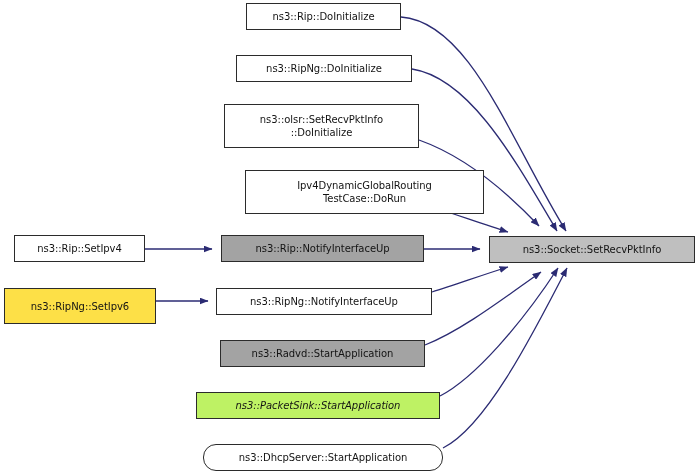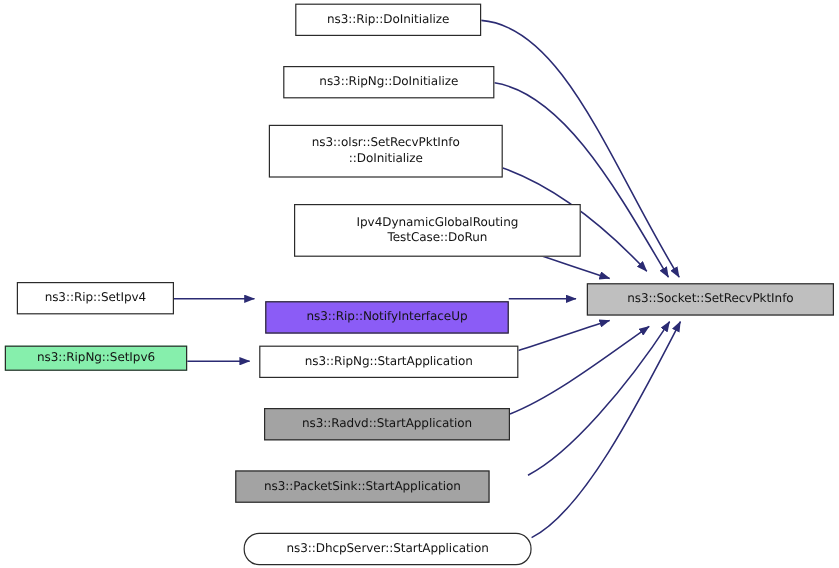--- a/index.html
+++ b/index.html
@@ -76,22 +76,22 @@
   </svg>
 
   <div id="node-layer">
       <div class="node" style="left: 246px; top: 3px; width: 155px; height: 27px; border-color: rgb(43, 43, 43); background: rgb(255, 255, 255);"><span class="node-label">ns3::Rip::DoInitialize</span></div>
       <div class="node" style="left: 236px; top: 55px; width: 176px; height: 27px; border-color: rgb(43, 43, 43); background: rgb(255, 255, 255); justify-content: center;"><span class="node-label">ns3::RipNg::DoInitialize</span></div>
       <div class="node" style="left: 224px; top: 104px; width: 195px; height: 44px; border-color: rgb(43, 43, 43); background: rgb(255, 255, 255);"><span class="node-label">ns3::olsr::SetRecvPktInfo
 ::DoInitialize</span></div>
       <div class="node" style="left: 219px; top: 170px; width: 239px; height: 44px; border-color: rgb(43, 43, 43); background: rgb(255, 255, 255); margin-left: 26px;"><span class="node-label">Ipv4DynamicGlobalRouting
 TestCase::DoRun</span></div>
       <div class="node" style="left: 14px; top: 235px; width: 131px; height: 27px; border-color: rgb(43, 43, 43); background: rgb(255, 255, 255); text-align: center;"><span class="node-label">ns3::Rip::SetIpv4</span></div>
-      <div class="node" style="left: 221px; top: 235px; width: 203px; height: 27px; border-color: rgb(43, 43, 43); background: #8b5cf6; margin-top: 16px;"><span class="node-label">ns3::Rip::NotifyInterfaceUp</span></div>
-      <div class="node" style="left: 4px; top: 288px; width: 152px; height: 21px; border-color: rgb(43, 43, 43); background: #86efac;"><span class="node-label">ns3::RipNg::SetIpv6</span></div>
-      <div class="node" style="left: 216px; top: 288px; width: 216px; height: 27px; border-color: rgb(43, 43, 43); background: rgb(255, 255, 255);"><span class="node-label">ns3::RipNg::StartApplication</span></div>
+      <div class="node" style="left: 221px; top: 235px; width: 203px; height: 27px; border-color: rgb(43, 43, 43); background: #a3a3a3;"><span class="node-label">ns3::Rip::NotifyInterfaceUp</span></div>
+      <div class="node" style="left: 4px; top: 288px; width: 152px; height: 36px; border-color: rgb(43, 43, 43); background: #fde047;"><span class="node-label">ns3::RipNg::SetIpv6</span></div>
+      <div class="node" style="left: 216px; top: 288px; width: 216px; height: 27px; border-color: rgb(43, 43, 43); background: rgb(255, 255, 255);"><span class="node-label">ns3::RipNg::NotifyInterfaceUp</span></div>
       <div class="node" style="left: 220px; top: 340px; width: 205px; height: 27px; border-color: rgb(43, 43, 43); background: #a3a3a3;"><span class="node-label">ns3::Radvd::StartApplication</span></div>
-      <div class="node" style="left: 196px; top: 392px; width: 212px; height: 27px; border-color: rgb(43, 43, 43); background: #a3a3a3;"><span class="node-label">ns3::PacketSink::StartApplication</span></div>
+      <div class="node" style="left: 196px; top: 392px; width: 244px; height: 27px; border-color: rgb(43, 43, 43); background: #bef264; font-style: italic;"><span class="node-label">ns3::PacketSink::StartApplication</span></div>
       <div class="node" style="left: 203px; top: 444px; width: 240px; height: 27px; border-color: rgb(43, 43, 43); background: rgb(255, 255, 255); border-radius: 13px;"><span class="node-label">ns3::DhcpServer::StartApplication</span></div>
       <div class="node target" style="left: 489px; top: 236px; width: 206px; height: 27px; border-color: rgb(43, 43, 43); background: rgb(191, 191, 191);"><span class="node-label">ns3::Socket::SetRecvPktInfo</span></div>
     </div>
 
 </div>
 
 </body></html>

